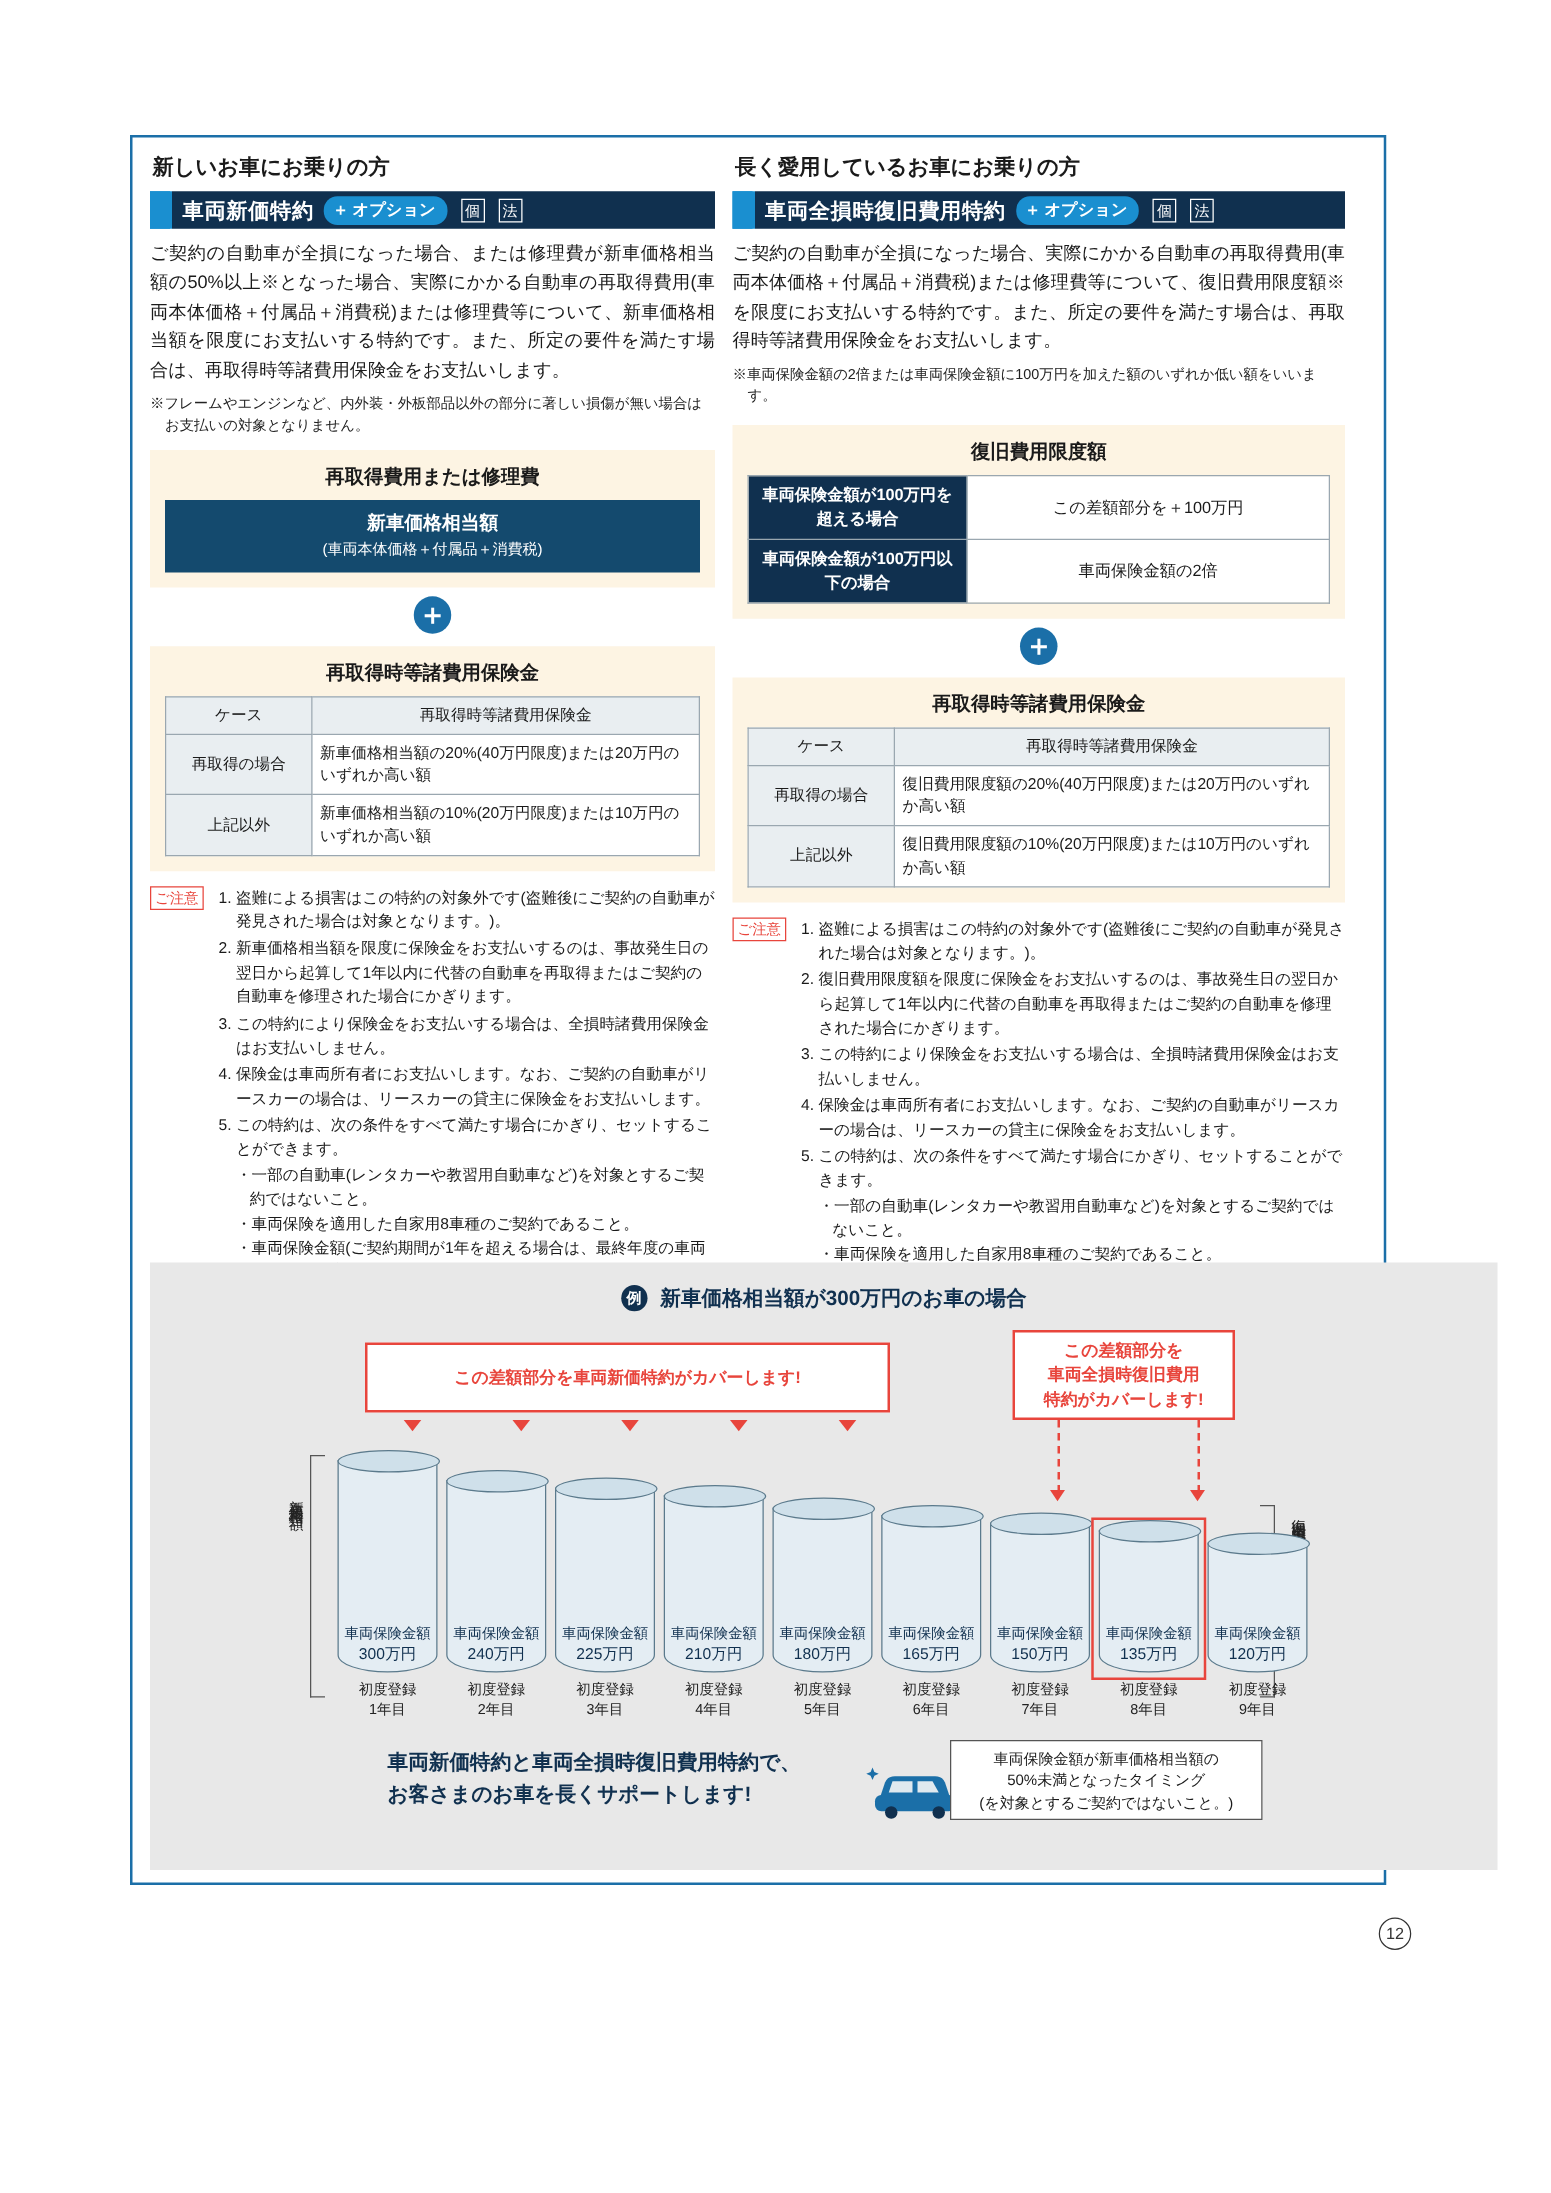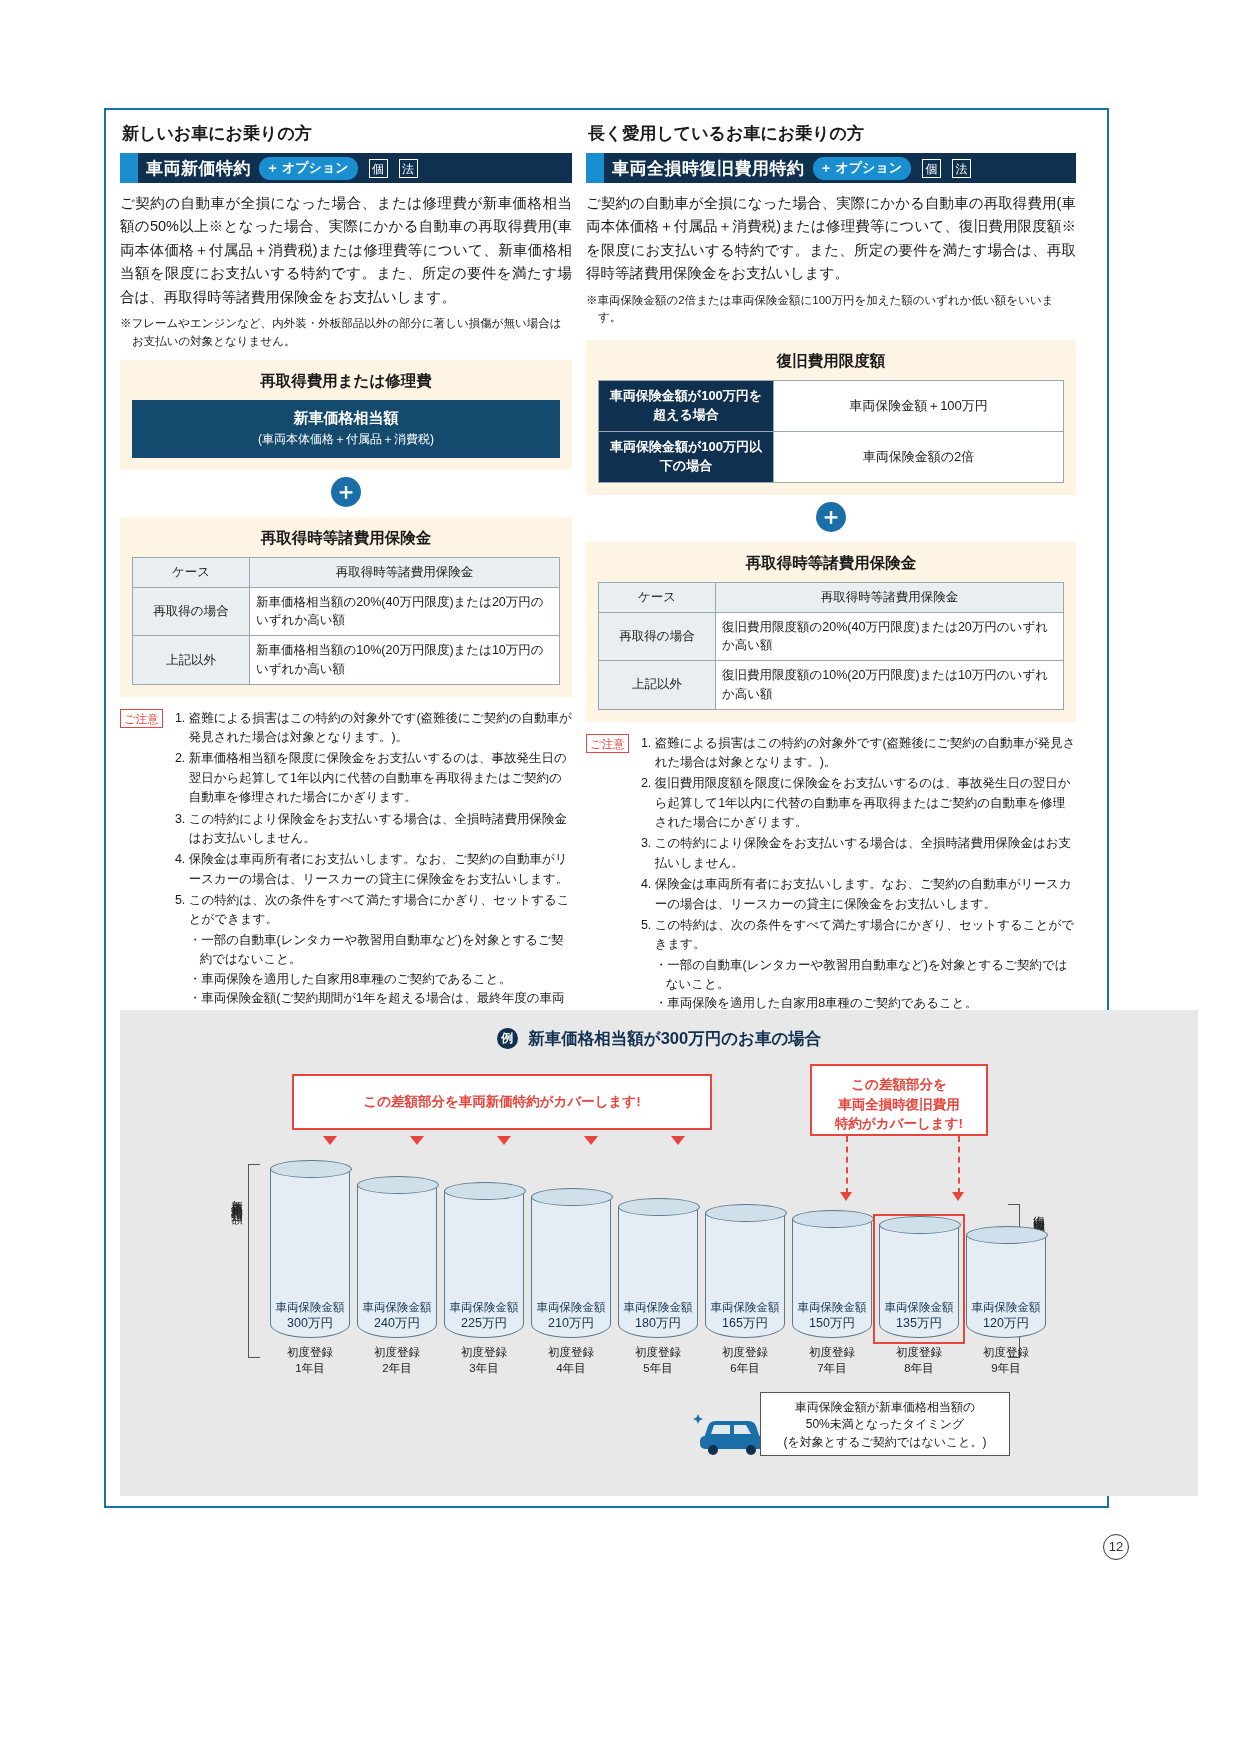--- a/index.html
+++ b/index.html
@@ -129,21 +129,21 @@
   }
   .callout-left {
     position:absolute; left:172px; top:64px; width:420px; height:56px;
     border:2px solid #e8453c; background:#fff; color:#e8453c;
     font-size:13.5px; font-weight:bold; display:flex; align-items:center; justify-content:center;
   }
   .callout-right {
     position:absolute; left:690px; top:54px; width:178px; height:72px;
     border:2px solid #e8453c; background:#fff; color:#e8453c;
     font-size:13.5px; font-weight:bold; text-align:center; line-height:1.45;
-    display:flex; align-items:flex-end; justify-content:center;
+    display:flex; align-items:center; justify-content:center;
   }
   .arrowdown {
     position:absolute; width:0; height:0;
     border-left:7px solid transparent; border-right:7px solid transparent;
     border-top:9px solid #e8453c;
   }
   .dashed-v {
     position:absolute; border-left:2px dashed #e8453c;
   }
   .dashed-arrow {
@@ -292,21 +292,21 @@
       <div class="note-small">
         <span class="ind">※車両保険金額の2倍または車両保険金額に100万円を加えた額のいずれか低い額をいいます。</span>
       </div>
 
       <div class="beige" style="margin-top:14px;">
         <div class="beige-h">復旧費用限度額</div>
         <table class="limit">
           <tbody>
               <tr>
             <td class="k">車両保険金額が100万円を超える場合</td>
-            <td class="v">車両保険金額＋100万円</td>
+            <td class="v">この差額部分を＋100万円</td>
           </tr>
           <tr>
             <td class="k">車両保険金額が100万円以下の場合</td>
             <td class="v">車両保険金額の2倍</td>
           </tr>
         </tbody>
           </table>
       </div>
 
       <div class="plus-circle">＋</div>
@@ -499,20 +499,24 @@
           </div>
           <div class="yr">
             <div>初度登録</div>
               <div>9年目</div>
           </div>
         </div>
 
         <div class="hl-box" style="left:603px; top:54px; width:92px; height:130px;"></div>
       </div>
 
+      <div class="bottom-msg">
+        <div>車両新価特約と車両全損時復旧費用特約で、</div>
+        <div>お客さまのお車を長くサポートします!</div>
+      </div>
 
       <div class="car-icon">
         <svg width="90" height="56" viewBox="0 0 90 56" aria-hidden="true">
           <path d="M14 36 L18 24 Q20 19 26 19 L58 19 Q64 19 66 24 L70 36 Z" fill="#1b6fa8"></path>
           <rect x="10" y="34" width="64" height="13" rx="5" fill="#1b6fa8"></rect>
           <circle cx="23" cy="48" r="5" fill="#10304f"></circle>
           <circle cx="61" cy="48" r="5" fill="#10304f"></circle>
           <path d="M24 23 L40 23 L40 32 L21 32 Z" fill="#dfe9ef"></path>
           <path d="M44 23 L56 23 L61 32 L44 32 Z" fill="#dfe9ef"></path>
           <path d="M78 8 l2 5 5 2 -5 2 -2 5 -2 -5 -5 -2 5 -2 z" fill="#1b6fa8"></path>

